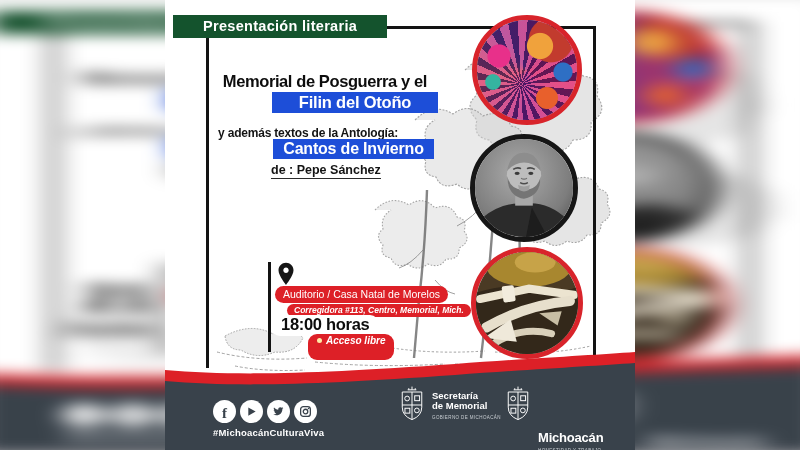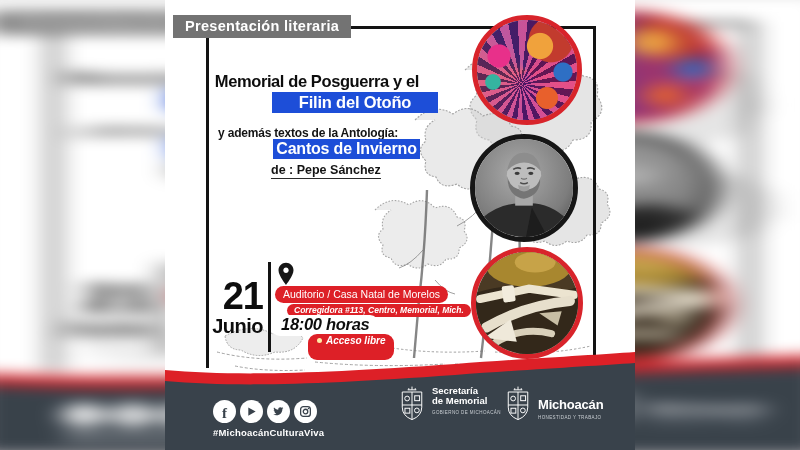--- a/index.html
+++ b/index.html
@@ -12,48 +12,48 @@
 
   .poster, .bg-clone { position:absolute; left:165px; top:0; width:470px; height:450px; background:#ffffff; }
 
   .sketch { position:absolute; left:0; top:0; }
 
   
   .frame-top   { position:absolute; left:186px; top:26px; width:244px; height:3px; background:#131313; }
   .frame-left  { position:absolute; left:41px;  top:36px; width:3px; height:332px; background:#131313; }
   .frame-right { position:absolute; left:428px; top:26px; width:3px; height:338px; background:#131313; }
 
-  .banner { position:absolute; left:8px; top:15px; background:#737373; color:#fff;
-            padding:3px 12px 4px; font-size:14.5px; font-weight:700; letter-spacing:.3px; }
-
-  
-  .t-line1 { position:absolute; left:20px; top:72px; width:234px; text-align:right;
+  .banner { position:absolute; left:8px; top:15px; background:#14532d; color:#fff;
+            padding:3px 30px 4px; font-size:14.5px; font-weight:700; letter-spacing:.3px; }
+
+  
+  .t-line1 { position:absolute; left:28px; top:72px; width:234px; text-align:right;
              font-size:16.5px; font-weight:800; color:#0d0d0d; letter-spacing:-.4px; white-space:nowrap; }
   .t-box { position:absolute; background:#1d4ed8; color:#fff; font-weight:800; letter-spacing:-.2px;
            display:flex; align-items:center; justify-content:center; }
   .t-box.line2 { left:107px; top:92px; width:166px; height:21px; font-size:16.5px; }
   .t-sub  { position:absolute; left:28px; top:126px; width:230px; text-align:center;
             font-size:12px; font-weight:700; color:#141414; letter-spacing:-.2px; white-space:nowrap; }
-  .t-box.anthology { left:108px; top:139px; width:147px; height:20px; font-size:16px; }
+  .t-box.anthology { left:108px; top:139px; width:161px; height:20px; font-size:16px; }
   .t-author { position:absolute; left:106px; top:163px; font-size:12.5px; font-weight:700; color:#141414;
               border-bottom:1.5px solid #2a2a2a; padding-bottom:1px; white-space:nowrap; }
 
   
   .date { position:absolute; left:8px; top:280px; width:90px; text-align:right; color:#0d0d0d; }
   .date .day { font-size:38px; font-weight:800; line-height:.85; letter-spacing:-1px; }
   .date .month { font-size:20px; font-weight:800; letter-spacing:-.5px; margin-top:3px; }
   .v-divider { position:absolute; left:103px; top:262px; width:3px; height:90px; background:#131313; }
   .pin { position:absolute; left:112px; top:262px; }
 
   .pill { position:absolute; display:inline-block; white-space:nowrap; border-radius:9px; color:#fff; }
   .pill.red { background:#dd2027; }
   .pill.venue   { left:110px; top:286px; padding:2px 8px 3px; font-size:10.5px; font-weight:400; }
   .pill.address { left:122px; top:304px; padding:1px 7px 2px; font-size:8.5px; font-weight:700; font-style:italic; }
   .pill.time    { left:106px; top:315px; background:#fff; color:#0d0d0d; padding:0 10px 2px;
-                  font-size:16.5px; font-weight:800; letter-spacing:-.3px;font-style:italic; }
+                  font-size:16.5px; font-weight:800; letter-spacing:-.3px; }
   .pill.access  { left:143px; top:334px; padding:1px 9px 14px; font-size:10px; font-weight:700; font-style:italic; }
   .pill.access .dot { display:inline-block; width:5px; height:5px; border-radius:50%;
                       background:#ffeaa6; margin-right:4px; vertical-align:1px; }
 
   
   .circle { position:absolute; border-radius:50%; overflow:hidden; }
   .c1 { left:307px; top:15px;  width:110px; height:110px; border:5px solid #d8242b; }
   .c2 { left:305px; top:134px; width:108px; height:108px; border:5px solid #161616; }
   .c3 { left:306px; top:247px; width:112px; height:112px; border:5px solid #d8242b; }
   .art1 { width:100%; height:100%;
@@ -71,25 +71,25 @@
   .footer { position:absolute; left:0; top:350px; width:470px; height:100px; }
   .footer .wave { position:absolute; left:0; top:0; }
   .social { position:absolute; left:48px; top:50px; display:flex; gap:4px; }
   .sicon { width:23px; height:23px; border-radius:50%; background:#fff; color:#39424b;
            display:flex; align-items:center; justify-content:center; overflow:hidden; }
   .sicon .fb { font-size:15px; font-weight:800; font-family:"Liberation Serif", serif; margin-top:3px; }
   .hashtag { position:absolute; left:48px; top:77px; color:#fff; font-size:9.5px; font-weight:700; letter-spacing:.2px; }
   .logo { position:absolute; top:36px; display:flex; color:#fff; }
   .logo1 { left:234px; } .logo2 { left:340px; }
   .logo .txt { margin-left:7px; }
-  .logo1 .txt { }
+  .logo1 .txt { margin-top:5px; }
   .logo1 .l1, .logo1 .l2 { font-size:9.5px; font-weight:700; line-height:1.1; }
   .logo .tagline { font-size:4.5px; letter-spacing:.4px; color:#c9ced3; margin-top:3px; white-space:nowrap; }
   .logo2 .txt { margin-top:11px; }
-  .logo2 .name { font-size:13px; font-weight:800; letter-spacing:-.2px; }
+  .logo2 .name { font-size:13px; font-weight:800; letter-spacing:-.2px;margin-top:33px; }
 </style>
 </head>
 <body>
 
 <div class="stage">
   <div id="bg">
       <div class="poster bg-clone" aria-hidden="true">
 
     <svg class="sketch" width="470" height="450" viewBox="0 0 470 450">
       <g fill="none" stroke="#8f8f8f" stroke-width="1.1" opacity=".8">
@@ -285,24 +285,20 @@
     <div class="banner">
       <span>Presentación literaria</span>
     </div>
 
     <div class="t-line1">Memorial de Posguerra y el</div>
     <div class="t-box line2">Filin del Otoño</div>
     <div class="t-sub">y además textos de la Antología:</div>
     <div class="t-box anthology">Cantos de Invierno</div>
     <div class="t-author">de : Pepe Sánchez</div>
 
-    <div class="date">
-      <div class="day">21</div>
-      <div class="month">Junio</div>
-    </div>
     <div class="v-divider"></div>
 
     <svg class="pin" width="18" height="24" viewBox="0 0 24 32">
       <path fill="#161616" d="M12 1C6.5 1 2 5.5 2 11c0 7.3 10 19.5 10 19.5S22 18.3 22 11C22 5.5 17.5 1 12 1zm0 13.6c-2 0-3.6-1.6-3.6-3.6S10 7.4 12 7.4 15.6 9 15.6 11 14 14.6 12 14.6z"></path>
     </svg>
 
     <div class="pill red venue">Auditorio / Casa Natal de Morelos</div>
     <div class="pill red address">Corregidora #113, Centro, Memorial, Mich.</div>
     <div class="pill time">18:00 horas</div>
     <div class="pill red access"><span class="dot"></span><span>Acceso libre</span></div>

